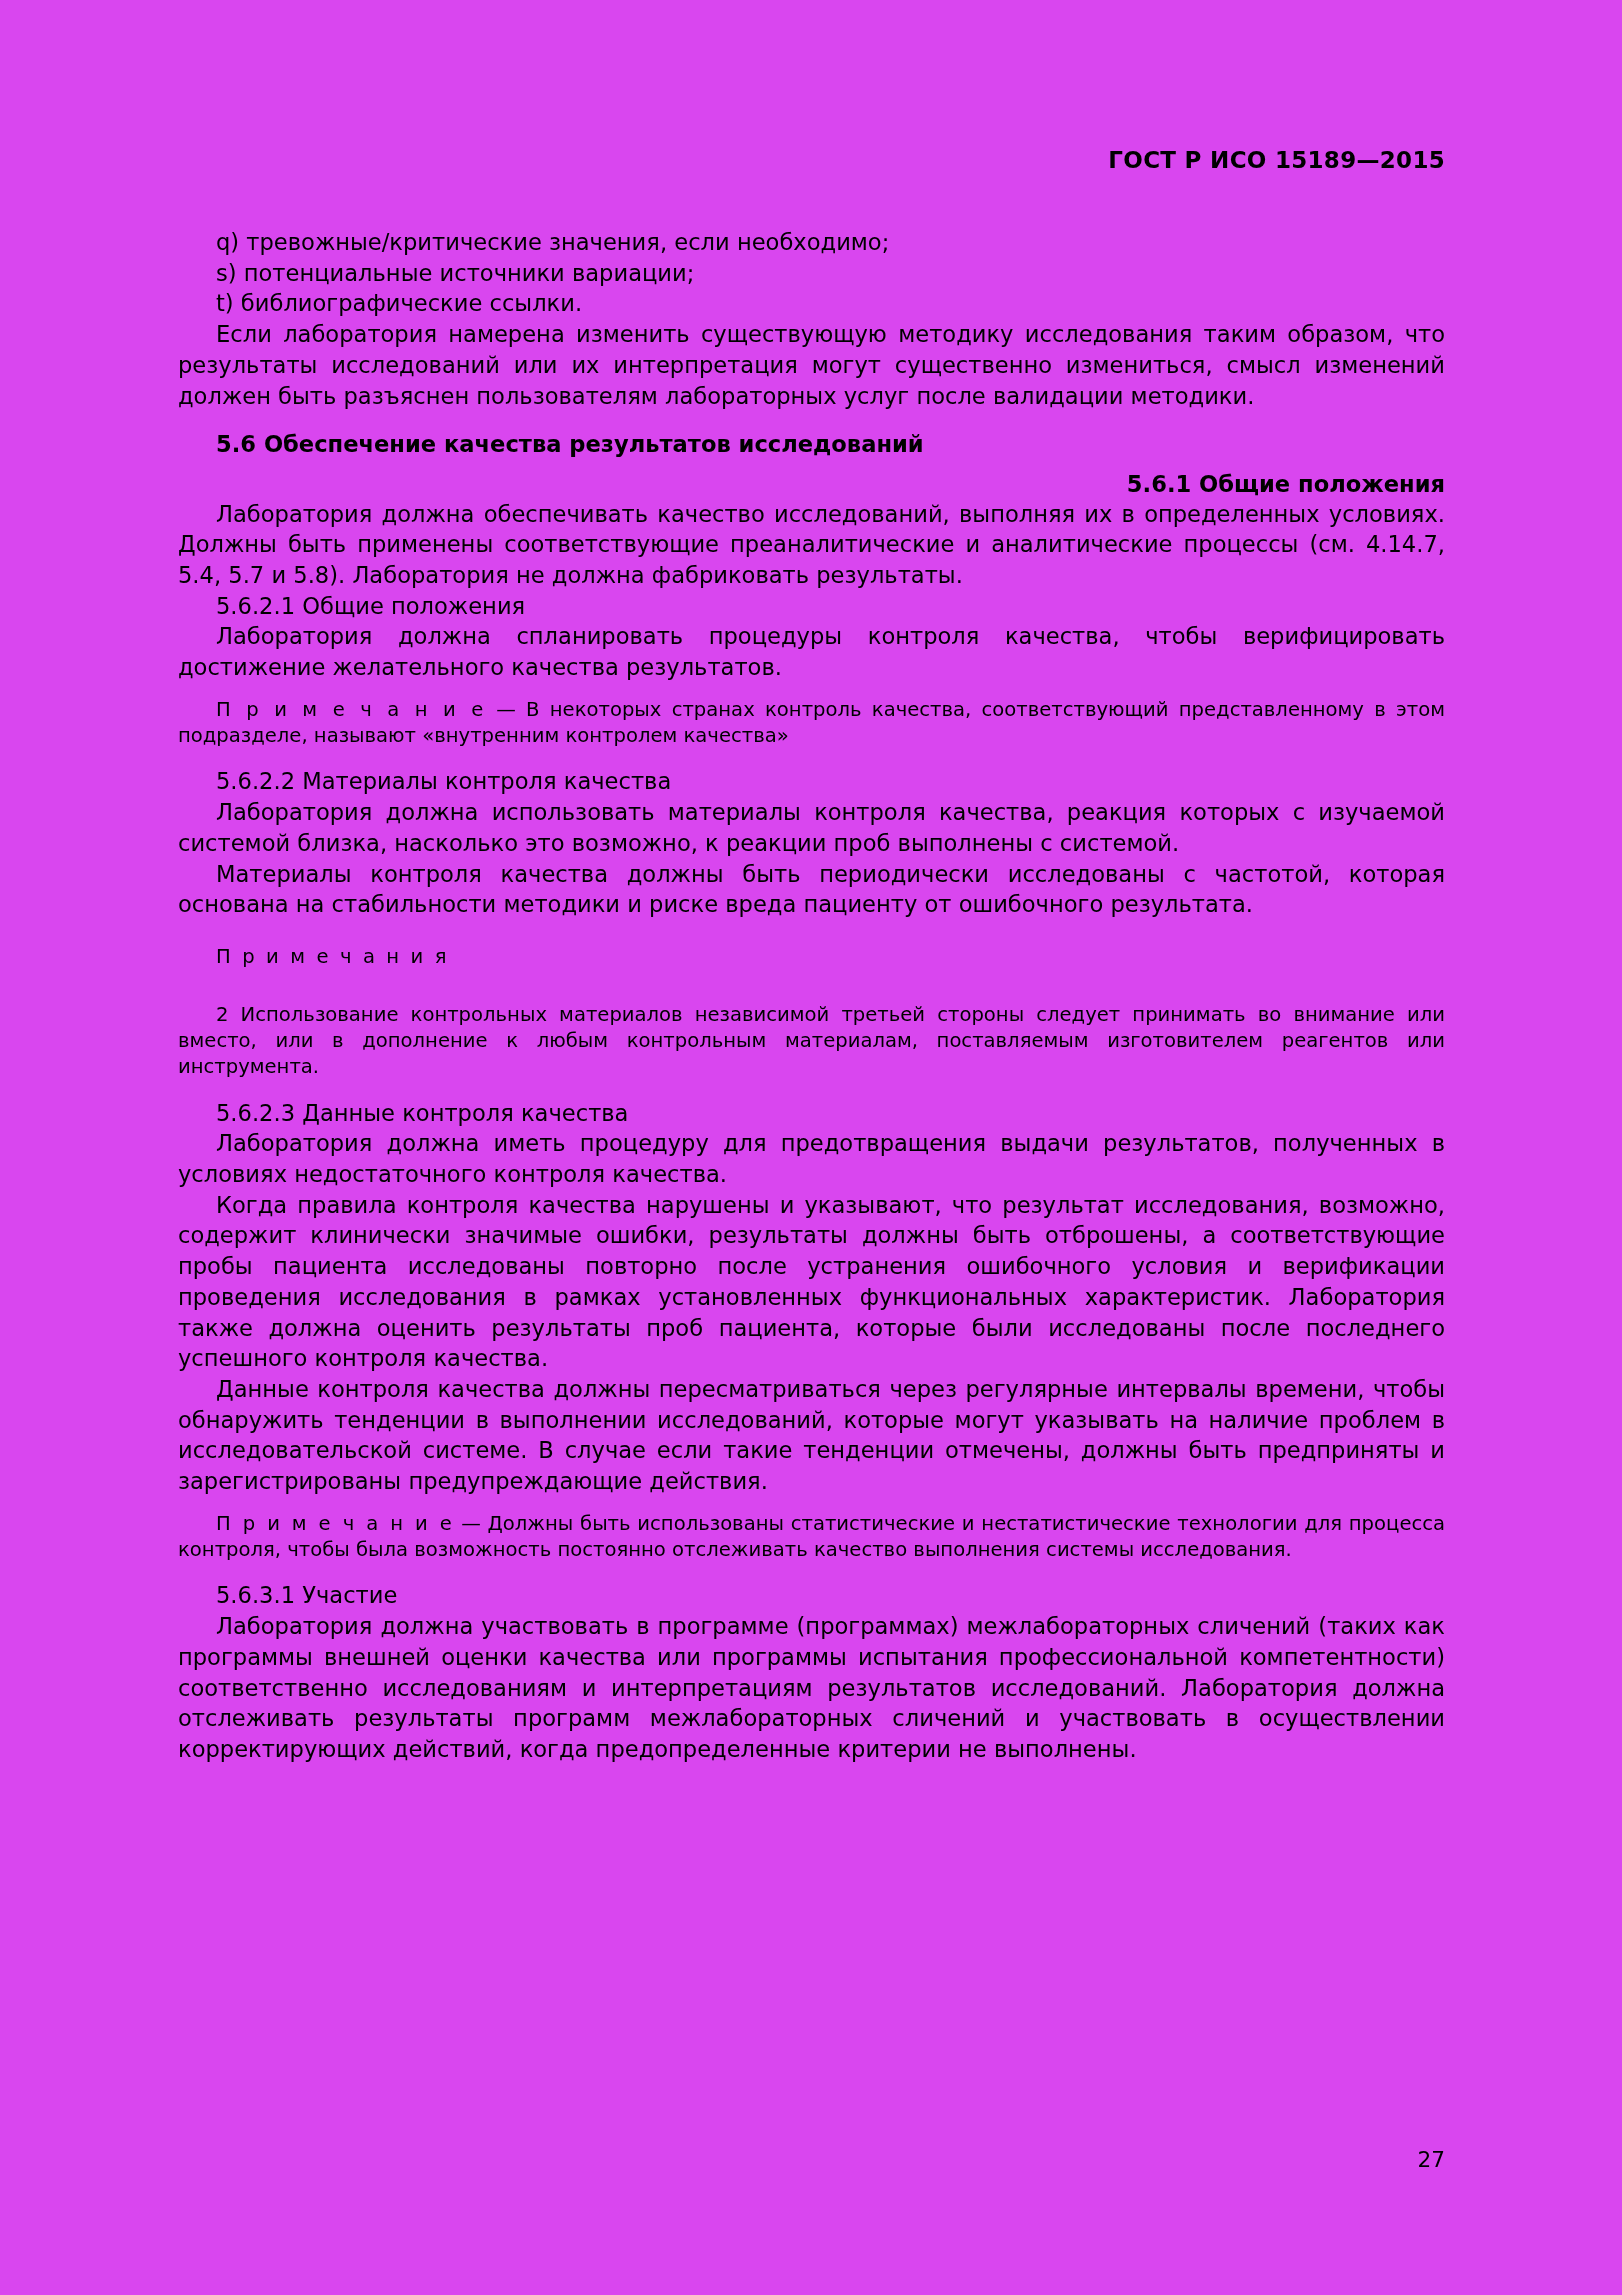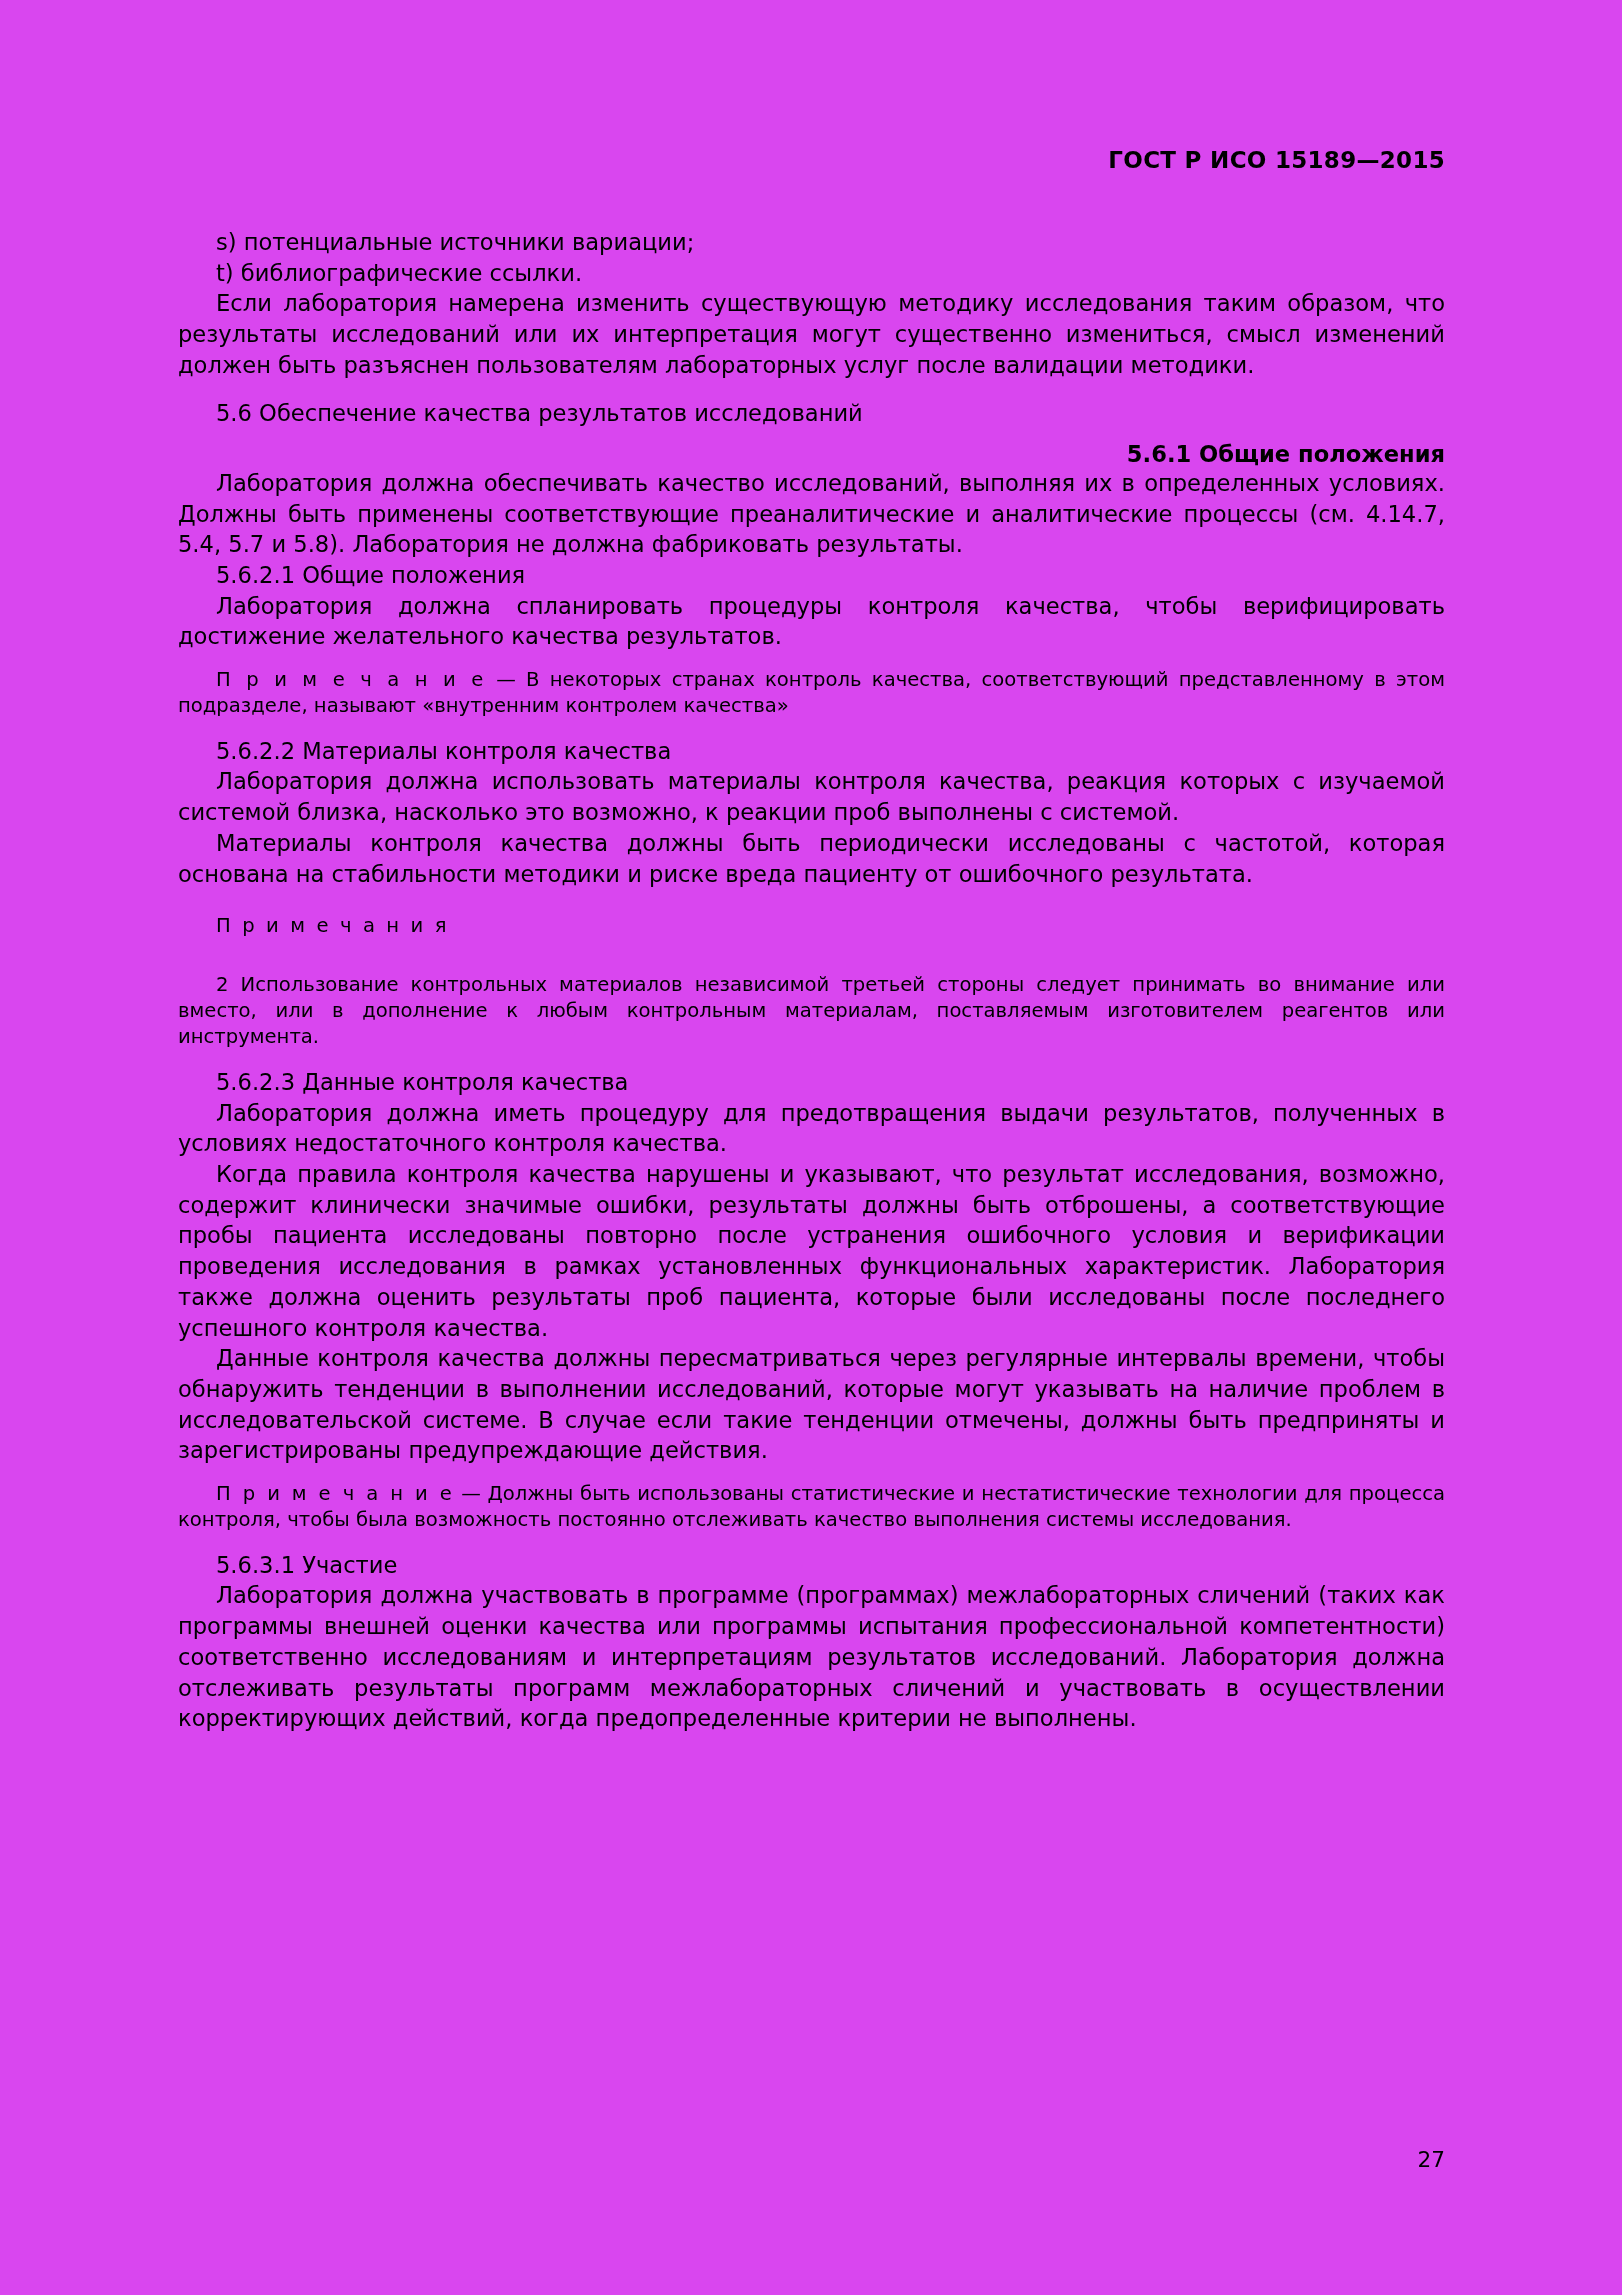--- a/index.html
+++ b/index.html
@@ -42,21 +42,21 @@
   }
   .ind {
     text-indent: 38px;
   }
   .listline {
     text-indent: 38px;
     text-align: left;
   }
   h2.sec {
     font-size: 22.6px;
-    font-weight: normal;
+    font-weight: bold;
     margin: 19.6px 0 2.6px 0;
     text-indent: 38px;
     text-align: left;
   }
   h3.subsec {
     font-size: 22.6px;
     font-weight: bold;
     margin: 14.4px 0 1.3px 0;
     text-indent: 38px;
     text-align: right;
@@ -86,20 +86,21 @@
 </style>
 </head>
 <body>
 
 <div class="page">
 
   <div class="content">
 
     <div class="header">ГОСТ Р ИСО 15189—2015</div>
 
+    <p class="listline">q) тревожные/критические значения, если необходимо;</p>
     <p class="listline">s) потенциальные источники вариации;</p>
     <p class="listline">t) библиографические ссылки.</p>
 
     <p class="ind">Если лаборатория намерена изменить существующую методику исследования таким образом, что результаты исследований или их интерпретация могут существенно измениться, смысл изменений должен быть разъяснен пользователям лабораторных услуг после валидации методики.</p>
 
     <h2 class="sec">5.6 Обеспечение качества результатов исследований</h2>
 
     <h3 class="subsec">5.6.1 Общие положения</h3>
     <p class="ind">Лаборатория должна обеспечивать качество исследований, выполняя их в определенных условиях. Должны быть применены соответствующие преаналитические и аналитические процессы (см. 4.14.7, 5.4, 5.7 и 5.8). Лаборатория не должна фабриковать результаты.</p>
 

